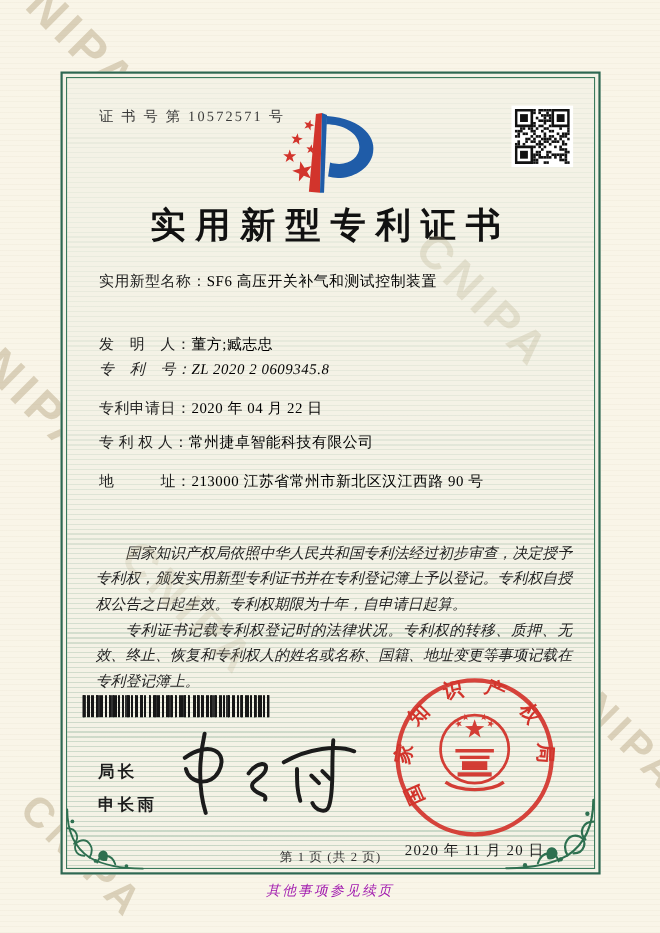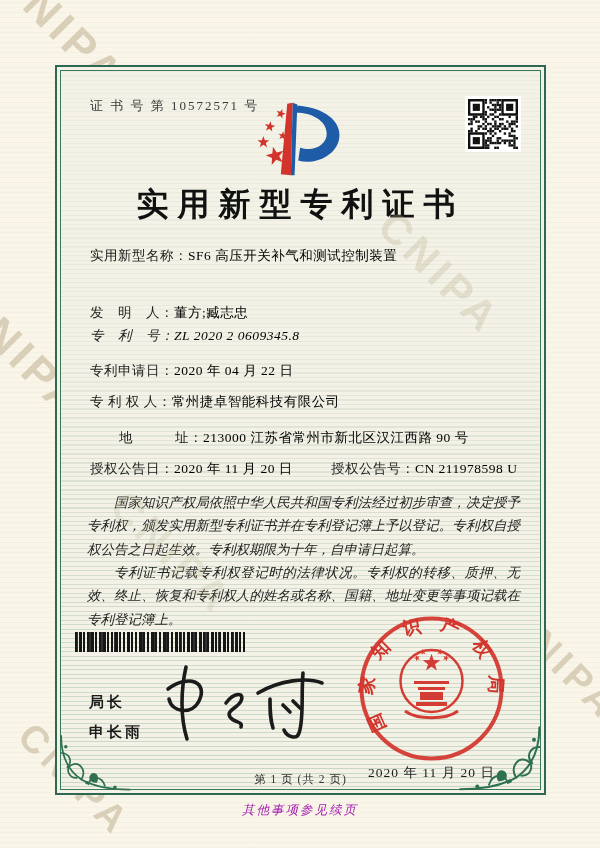--- a/index.html
+++ b/index.html
@@ -262,25 +262,22 @@
   </div>
   <div class="frow" style="top:260px;font-style:italic;">
     <span class="flabel">专　利　号：</span><span class="fvalue">ZL 2020 2 0609345.8</span>
   </div>
   <div class="frow" style="top:295px;">
     <span class="flabel">专利申请日：</span><span class="fvalue">2020 年 04 月 22 日</span>
   </div>
   <div class="frow" style="top:326px;text-align:center;">
     <span class="flabel">专 利 权 人：</span><span class="fvalue">常州捷卓智能科技有限公司</span>
   </div>
-  <div class="frow" style="top:362px;margin-left:29px;">
+  <div class="frow" style="top:362px;">
     <span class="flabel">地　　　址：</span><span class="fvalue">213000 江苏省常州市新北区汉江西路 90 号</span>
-  </div>
-  <div class="frow" style="top:393px;">
-    <span class="flabel">授权公告日：</span><span class="fvalue">2020 年 11 月 20 日</span><span class="flabel grant2">授权公告号：</span><span class="fvalue">CN 211978598 U</span>
   </div>
 
   <div class="paras">
     <p>国家知识产权局依照中华人民共和国专利法经过初步审查，决定授予专利权，颁发实用新型专利证书并在专利登记簿上予以登记。专利权自授权公告之日起生效。专利权期限为十年，自申请日起算。</p>
     <p>专利证书记载专利权登记时的法律状况。专利权的转移、质押、无效、终止、恢复和专利权人的姓名或名称、国籍、地址变更等事项记载在专利登记簿上。</p>
   </div>
 
   <div class="barcode"></div>
 
   <div class="director">

